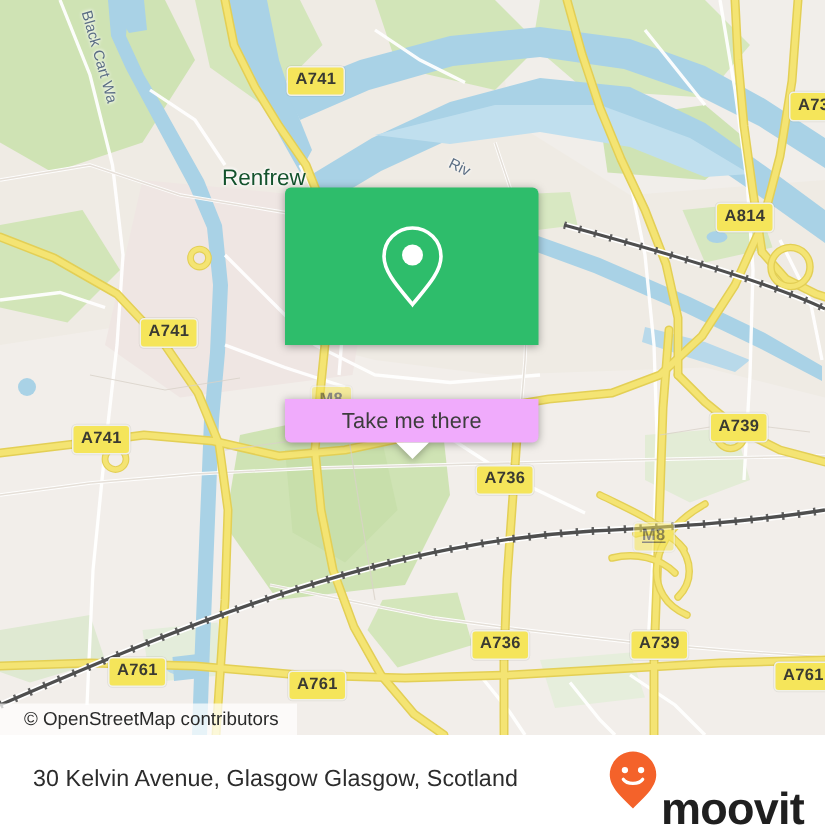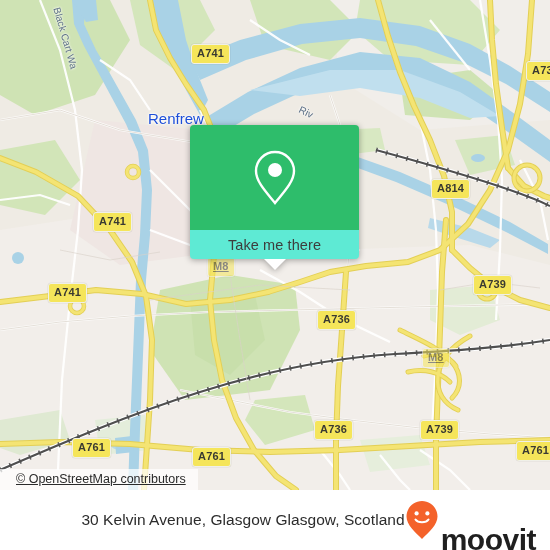--- a/index.html
+++ b/index.html
@@ -40,21 +40,21 @@
     white-space: nowrap;
     font-family: "Liberation Sans", sans-serif;
     box-shadow: 0 0 0 .5px rgba(0,0,0,.07);
     text-align: center;
   }
   .shield.dim { opacity: .55; text-decoration: underline; }
 
   
   .place-label {
     position: absolute;
-    color: #1d4ed8;
+    color: #14532d;
     font-size: 15px;
     font-family: "Liberation Sans", sans-serif;
     white-space: nowrap;
     text-shadow: 0 0 3px #fff, 0 0 3px #fff, 0 0 2px #fff;
   }
   .water-label {
     position: absolute;
     color: #5b6e84;
     font-size: 10px;
     font-family: "Liberation Sans", sans-serif;
@@ -72,27 +72,28 @@
   }
   #popup-head {
     background: #2ebd6b;
     height: 105px;
     border-radius: 4px 4px 0 0;
     display: flex;
     align-items: center;
     justify-content: center;
   }
   #popup-body {
-    background: #5eead4;
+    background: #f0abfc;
     height: 29px;
     border-radius: 0 0 4px 4px;
     display: flex;
     align-items: center;
     justify-content: center;
     position: relative;
+    margin-top: 36px;
   }
   #popup-label {
     color: #3d3d3d;
     font-size: 14.5px;
     font-family: "Liberation Sans", sans-serif;
     letter-spacing: .1px;
   }
   #popup-tail {
     position: absolute;
     left: 50%;
@@ -107,32 +108,31 @@
   
   #attribution {
     position: absolute;
     left: 0; bottom: 0;
     padding: 3px 12px 4px 16px;
     background: rgba(255,255,255,.72);
     color: #2a2a2a;
     font-size: 12.5px;
     font-family: "Liberation Sans", sans-serif;
     z-index: 30;
-    text-decoration: underline;
   }
 
   
   #footer {
     position: absolute;
     left: 0; bottom: 0;
     width: 550px; height: 60px;
     background: #ffffff;
     display: flex;
     align-items: center;
-    justify-content: flex-end;
+    justify-content: space-between;
     padding: 0 14px 0 22px;
     z-index: 50;
   }
   #footer-title {
     color: #2c2c2c;
     font-size: 15.5px;
     font-family: "Liberation Sans", sans-serif;
     letter-spacing: .05px;
   }
   #brand {
@@ -315,21 +315,21 @@
         </g>
       </g>
     </svg>
 
     <div class="place-label" style="left:148px; top:110px;">Renfrew</div>
     <div class="water-label" style="left:62px; top:6px; transform: rotate(74deg); transform-origin: left top;">Black Cart Wa</div>
     <div class="water-label" style="left:302px; top:104px; transform: rotate(26deg); transform-origin: left top;">Riv</div>
 
     <div class="shield" style="left:191px; top:44px;">A741</div>
     <div class="shield" style="left:526px; top:61px;">A73</div>
-    <div class="shield" style="left:431px; top:135px;margin-top:44px;">A814</div>
+    <div class="shield" style="left:477px; top:135px;">A814</div>
     <div class="shield" style="left:93px; top:212px;">A741</div>
     <div class="shield dim" style="left:207px; top:257px;">M8</div>
     <div class="shield" style="left:48px; top:283px;">A741</div>
     <div class="shield" style="left:473px; top:275px;">A739</div>
     <div class="shield" style="left:317px; top:310px;">A736</div>
     <div class="shield dim" style="left:422px; top:348px;">M8</div>
     <div class="shield" style="left:314px; top:420px;">A736</div>
     <div class="shield" style="left:420px; top:420px;">A739</div>
     <div class="shield" style="left:72px; top:438px;">A761</div>
     <div class="shield" style="left:192px; top:447px;">A761</div>

